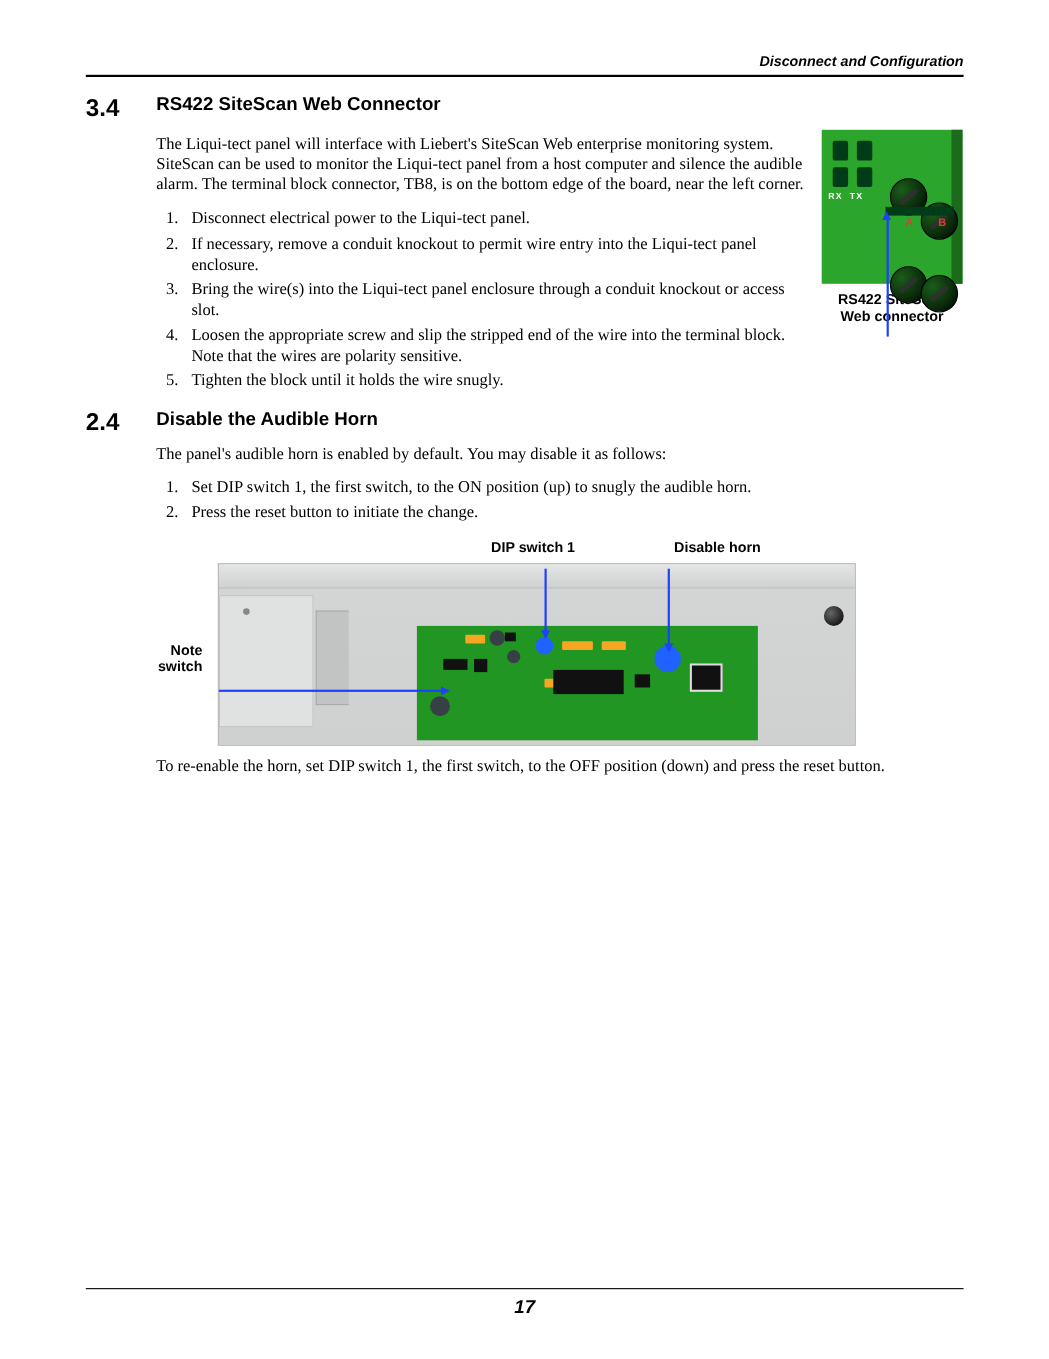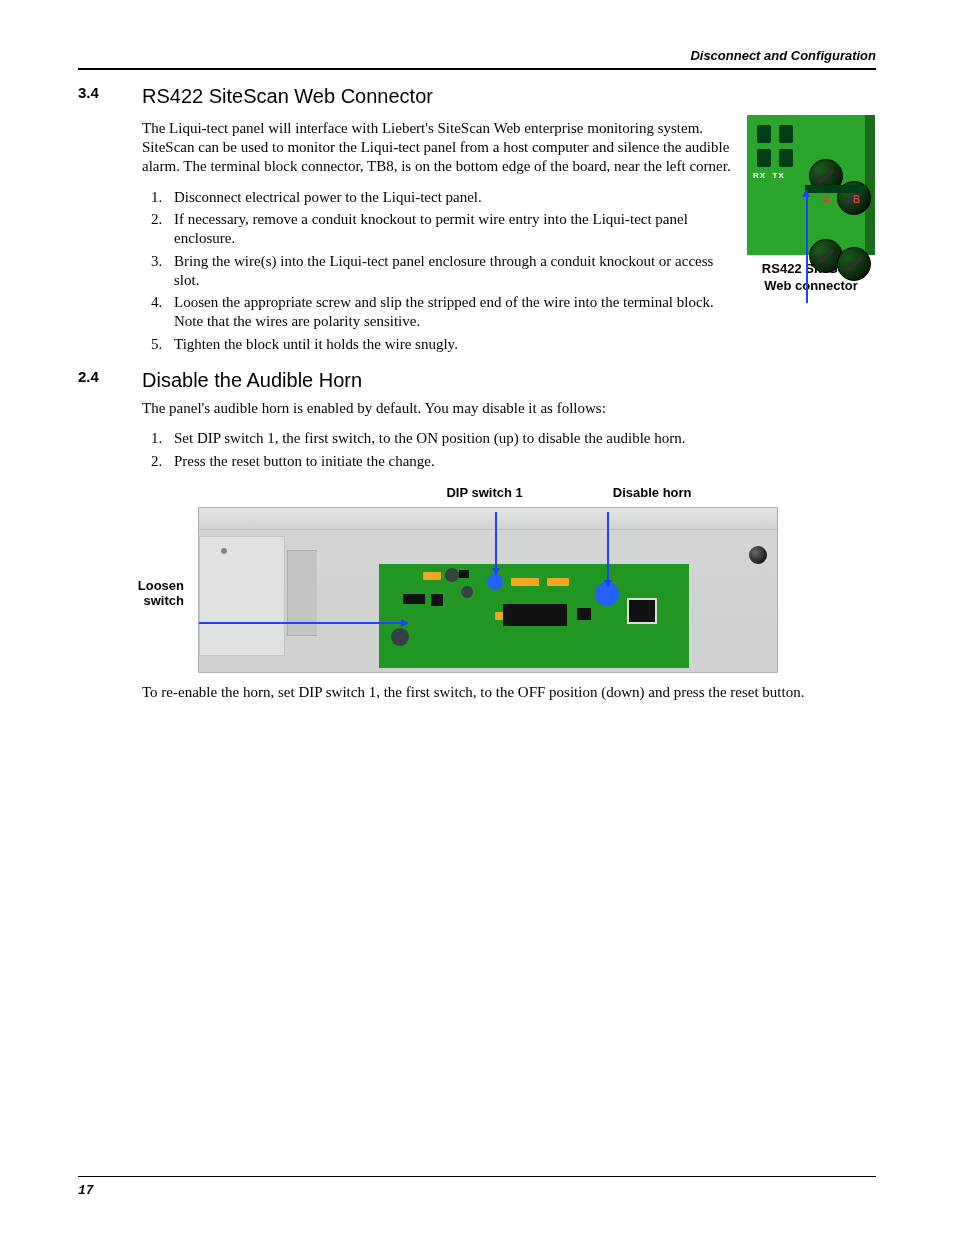--- a/index.html
+++ b/index.html
@@ -34,26 +34,26 @@
   }
   .section-row {
     display: grid;
     grid-template-columns: 60px 1fr;
     column-gap: 4px;
     margin-bottom: 6px;
   }
   .section-num {
     font-family: Arial, Helvetica, sans-serif;
     font-weight: bold;
-    font-size: 15px;
+    font-size: 22px;
   }
   .section-title {
     font-family: Arial, Helvetica, sans-serif;
-    font-weight: normal;
-    font-size: 20px;
+    font-weight: bold;
+    font-size: 17px;
   }
   .body-block {
     margin-left: 64px;
   }
   .col2 {
     display: flex;
     gap: 12px;
   }
   .col-left { flex: 1; }
   .col-right { width: 130px; flex-shrink: 0; }
@@ -169,21 +169,21 @@
     left:0; top:114px; width:208px; height:2px; background:#1e40ff;
   }
   .panel .lead.reset::after{
     content:""; position:absolute; right:-2px; top:-3px;
     width:0;height:0;border-top:4px solid transparent;border-bottom:4px solid transparent;border-left:8px solid #1e40ff;
   }
   .footer {
     position:absolute; bottom:36px; left:78px; right:78px;
   }
   .footer .hr2 { border:none; border-top:1px solid #000; margin-bottom:6px;}
-  .footer .pn { font-family: Liberation Mono, monospace; font-weight:bold; font-style:italic; font-size:13px; }
+  .footer .pn { text-align:center; font-family: Liberation Sans, sans-serif; font-weight:bold; font-style:italic; font-size:17px; }
 </style>
 </head>
 <body>
 
 <div class="page">
 
   <div class="header-right">Disconnect and Configuration</div>
   <hr class="hr">
 
   <div class="section-row">
@@ -234,27 +234,27 @@
   </div>
 
   <div class="section-row">
     <div class="section-num">2.4</div>
     <div class="section-title">Disable the Audible Horn</div>
   </div>
 
   <div class="body-block">
     <p>The panel's audible horn is enabled by default. You may disable it as follows:</p>
     <ol>
-      <li>Set DIP switch 1, the first switch, to the ON position (up) to disable the audible horn.</li>
+      <li>Set DIP switch 1, the first switch, to the ON position (up) to snugly the audible horn.</li>
       <li>Press the reset button to initiate the change.</li>
     </ol>
 
     <div class="diagram2-outer">
       <div class="reset-label">
-        <span>Loosen</span><br>
+        <span>Note</span><br>
         <span>switch</span>
       </div>
       <div class="diag-labels-top">
         <span>DIP switch 1</span>
         <span>Disable horn</span>
       </div>
       <div class="panel">
         <div class="topledge"></div>
         <div class="block1"></div>
         <div class="dot"></div>

